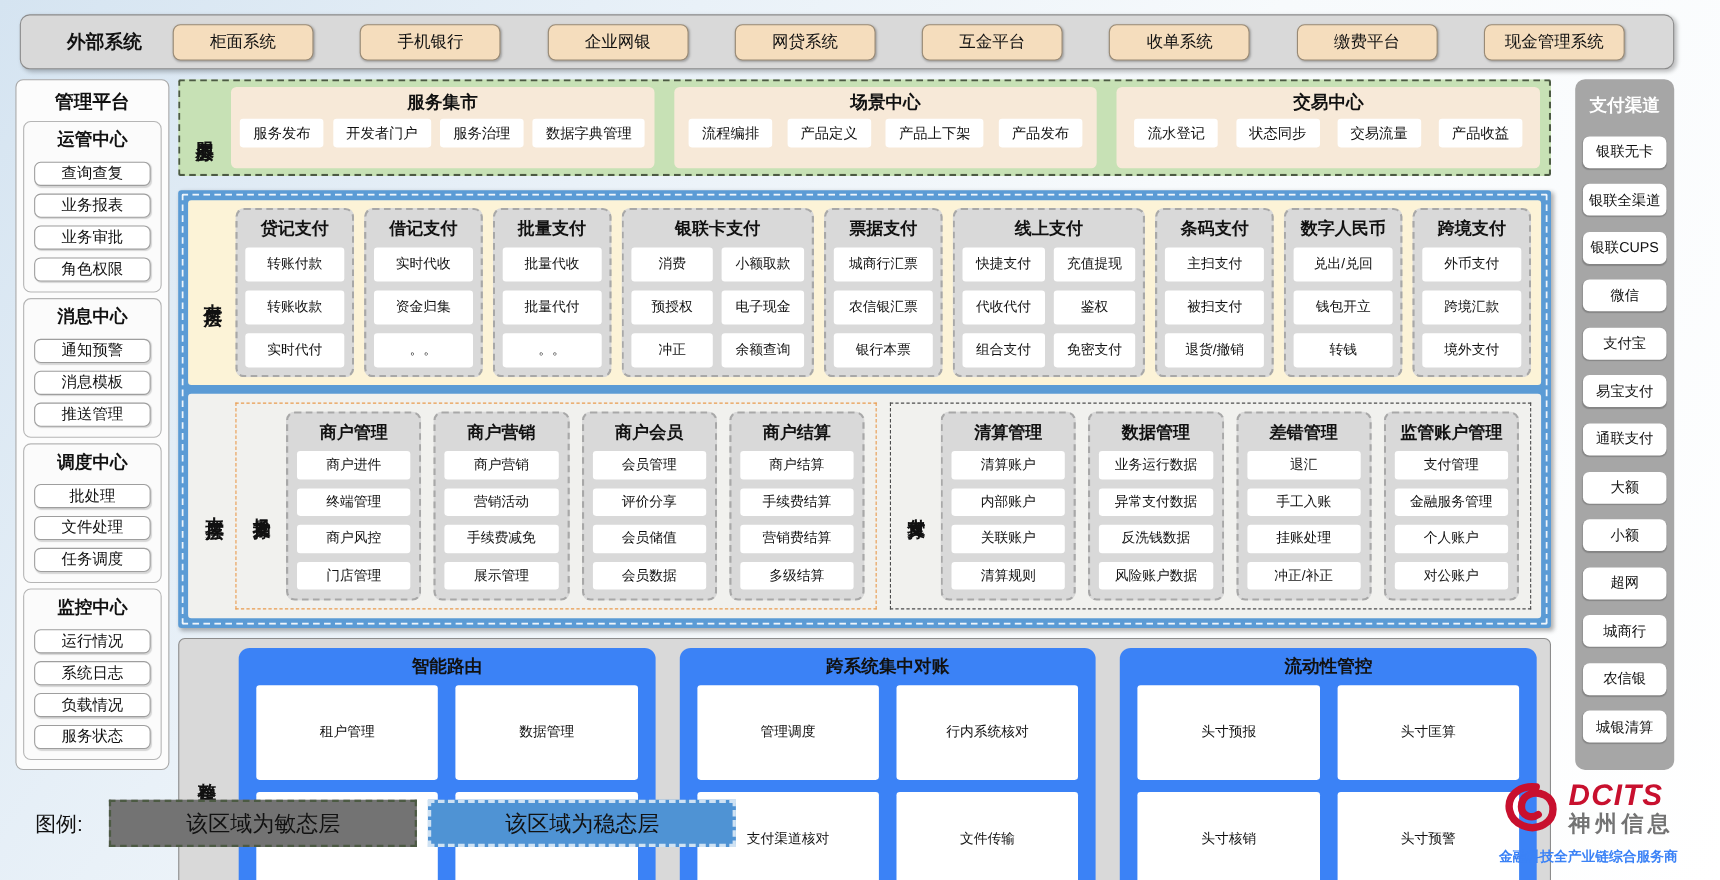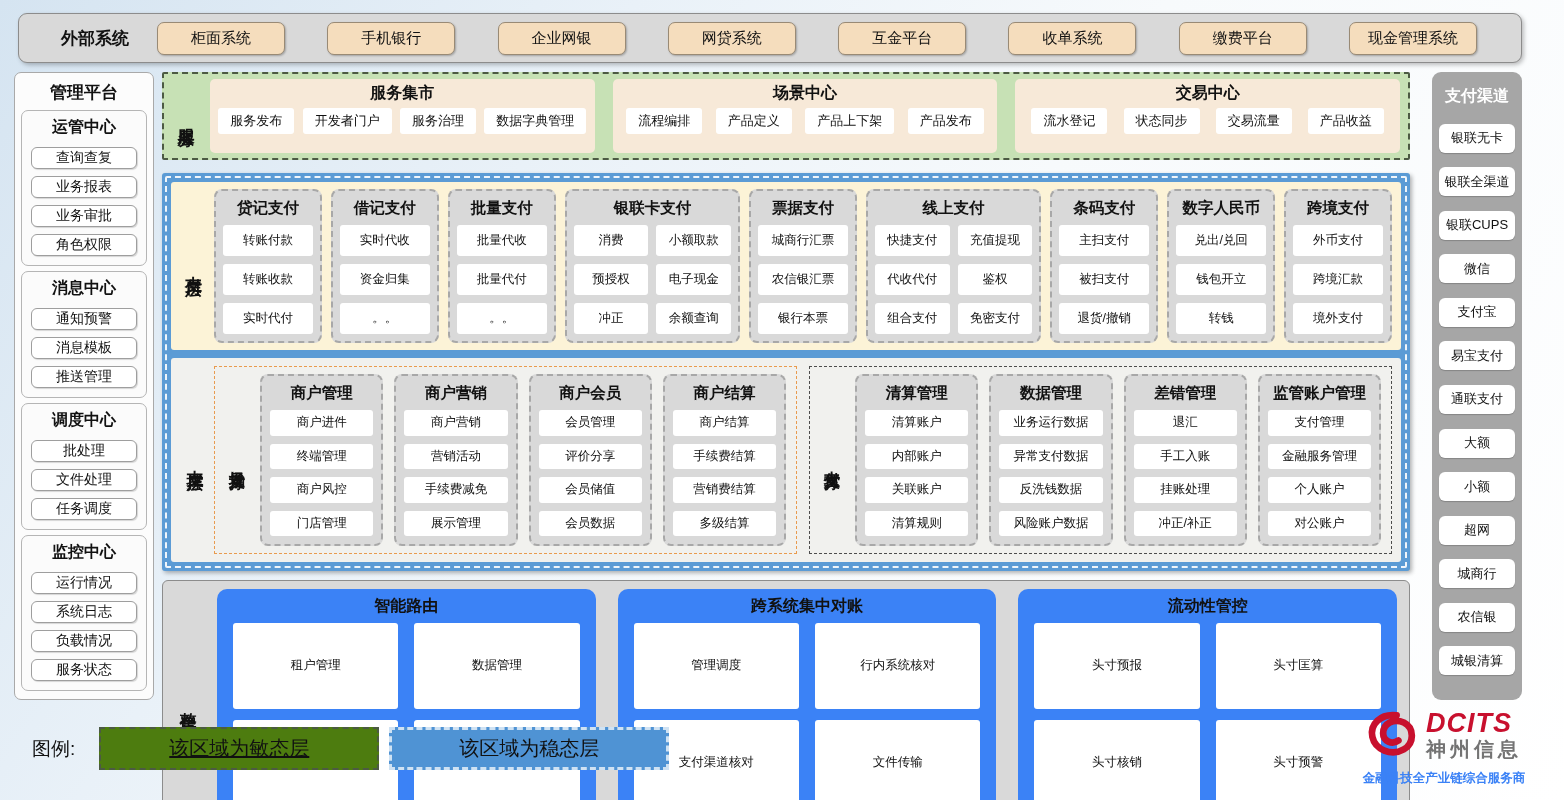--- a/index.html
+++ b/index.html
@@ -100,21 +100,21 @@
   .ch-title { color:#fff; font-weight:bold; font-size:16px; text-align:center; padding:6px 0 2px; white-space:nowrap; }
   .ch-items { flex:1; display:flex; flex-direction:column; justify-content:space-evenly; }
   .ch-btn { background:#fff; border-radius:6px; height:29px; display:flex; align-items:center;
     justify-content:center; font-size:13px; white-space:nowrap; box-shadow:0 1px 1px rgba(0,0,0,.2); }
 
   
   .legend-row { position:absolute; left:32px; top:727px; display:flex; align-items:center; }
   .legend-label { font-size:19px; margin-right:24px; }
   .legend-box { width:280px; height:43px; display:flex; align-items:center; justify-content:center;
     font-size:20px; margin-right:10px; }
-  .legend-box.agile { background:#4d7c0f; border:2px dashed #4c5a43;text-decoration:underline; }
+  .legend-box.agile { background:#737373; border:2px dashed #4c5a43; }
   .legend-box.stable { background:#4f93d4; border:3px dashed #cfe2f3; }
 
   .logo { position:absolute; right:14px; top:710px; width:212px; display:flex;
     flex-direction:column; align-items:center; }
   .logo-top { display:flex; align-items:flex-start; gap:6px; }
   .logo-text { display:flex; flex-direction:column; align-items:flex-start; }
   .logo-brand { color:#c8102e; font-weight:bold; font-style:italic; font-size:27px;
     letter-spacing:1px; line-height:1; }
   .logo-name { color:#737373; font-weight:bold; font-size:20px; letter-spacing:4px; line-height:1.2; }
   .logo-tagline { color:#3b82f6; font-weight:bold; font-size:12.5px; margin-top:4px; white-space:nowrap; }

